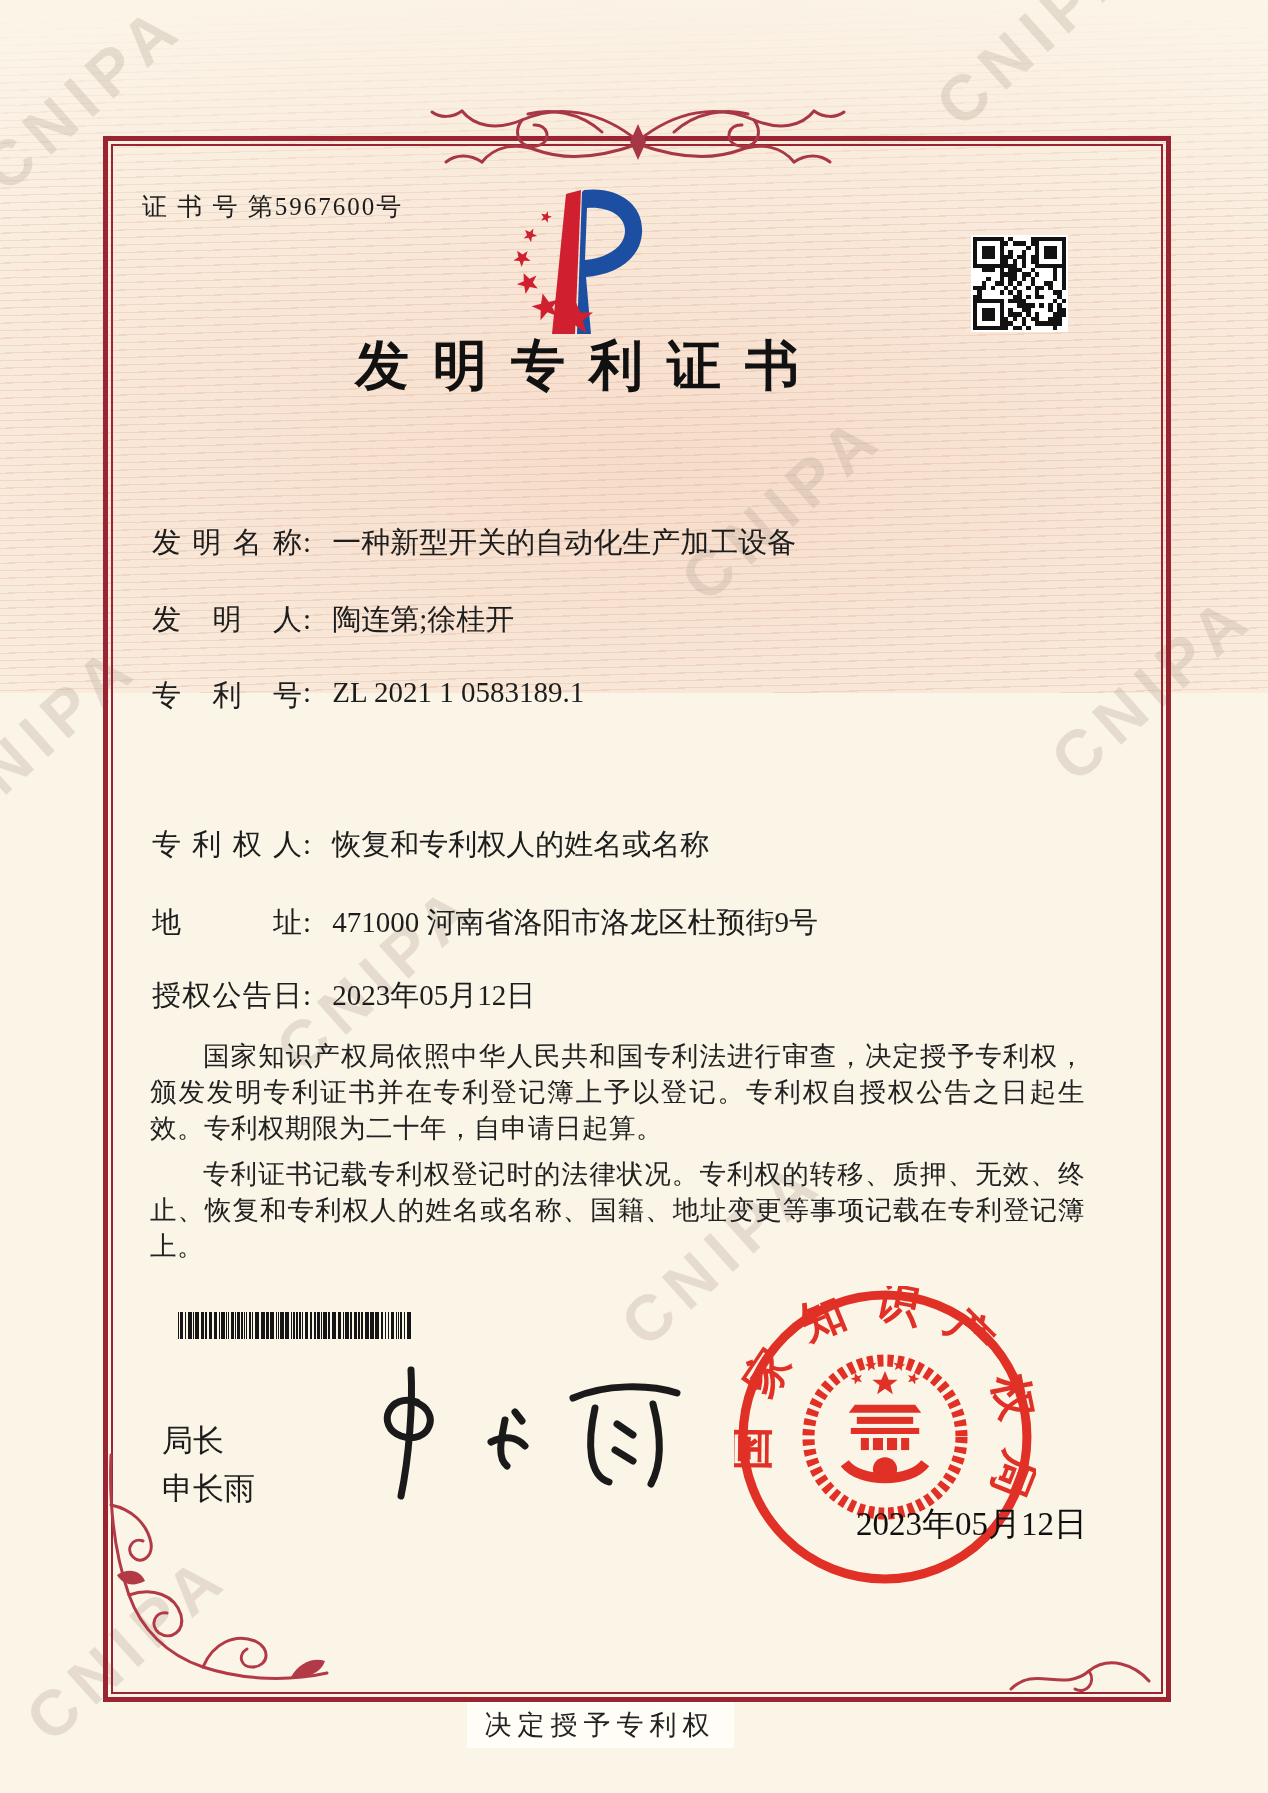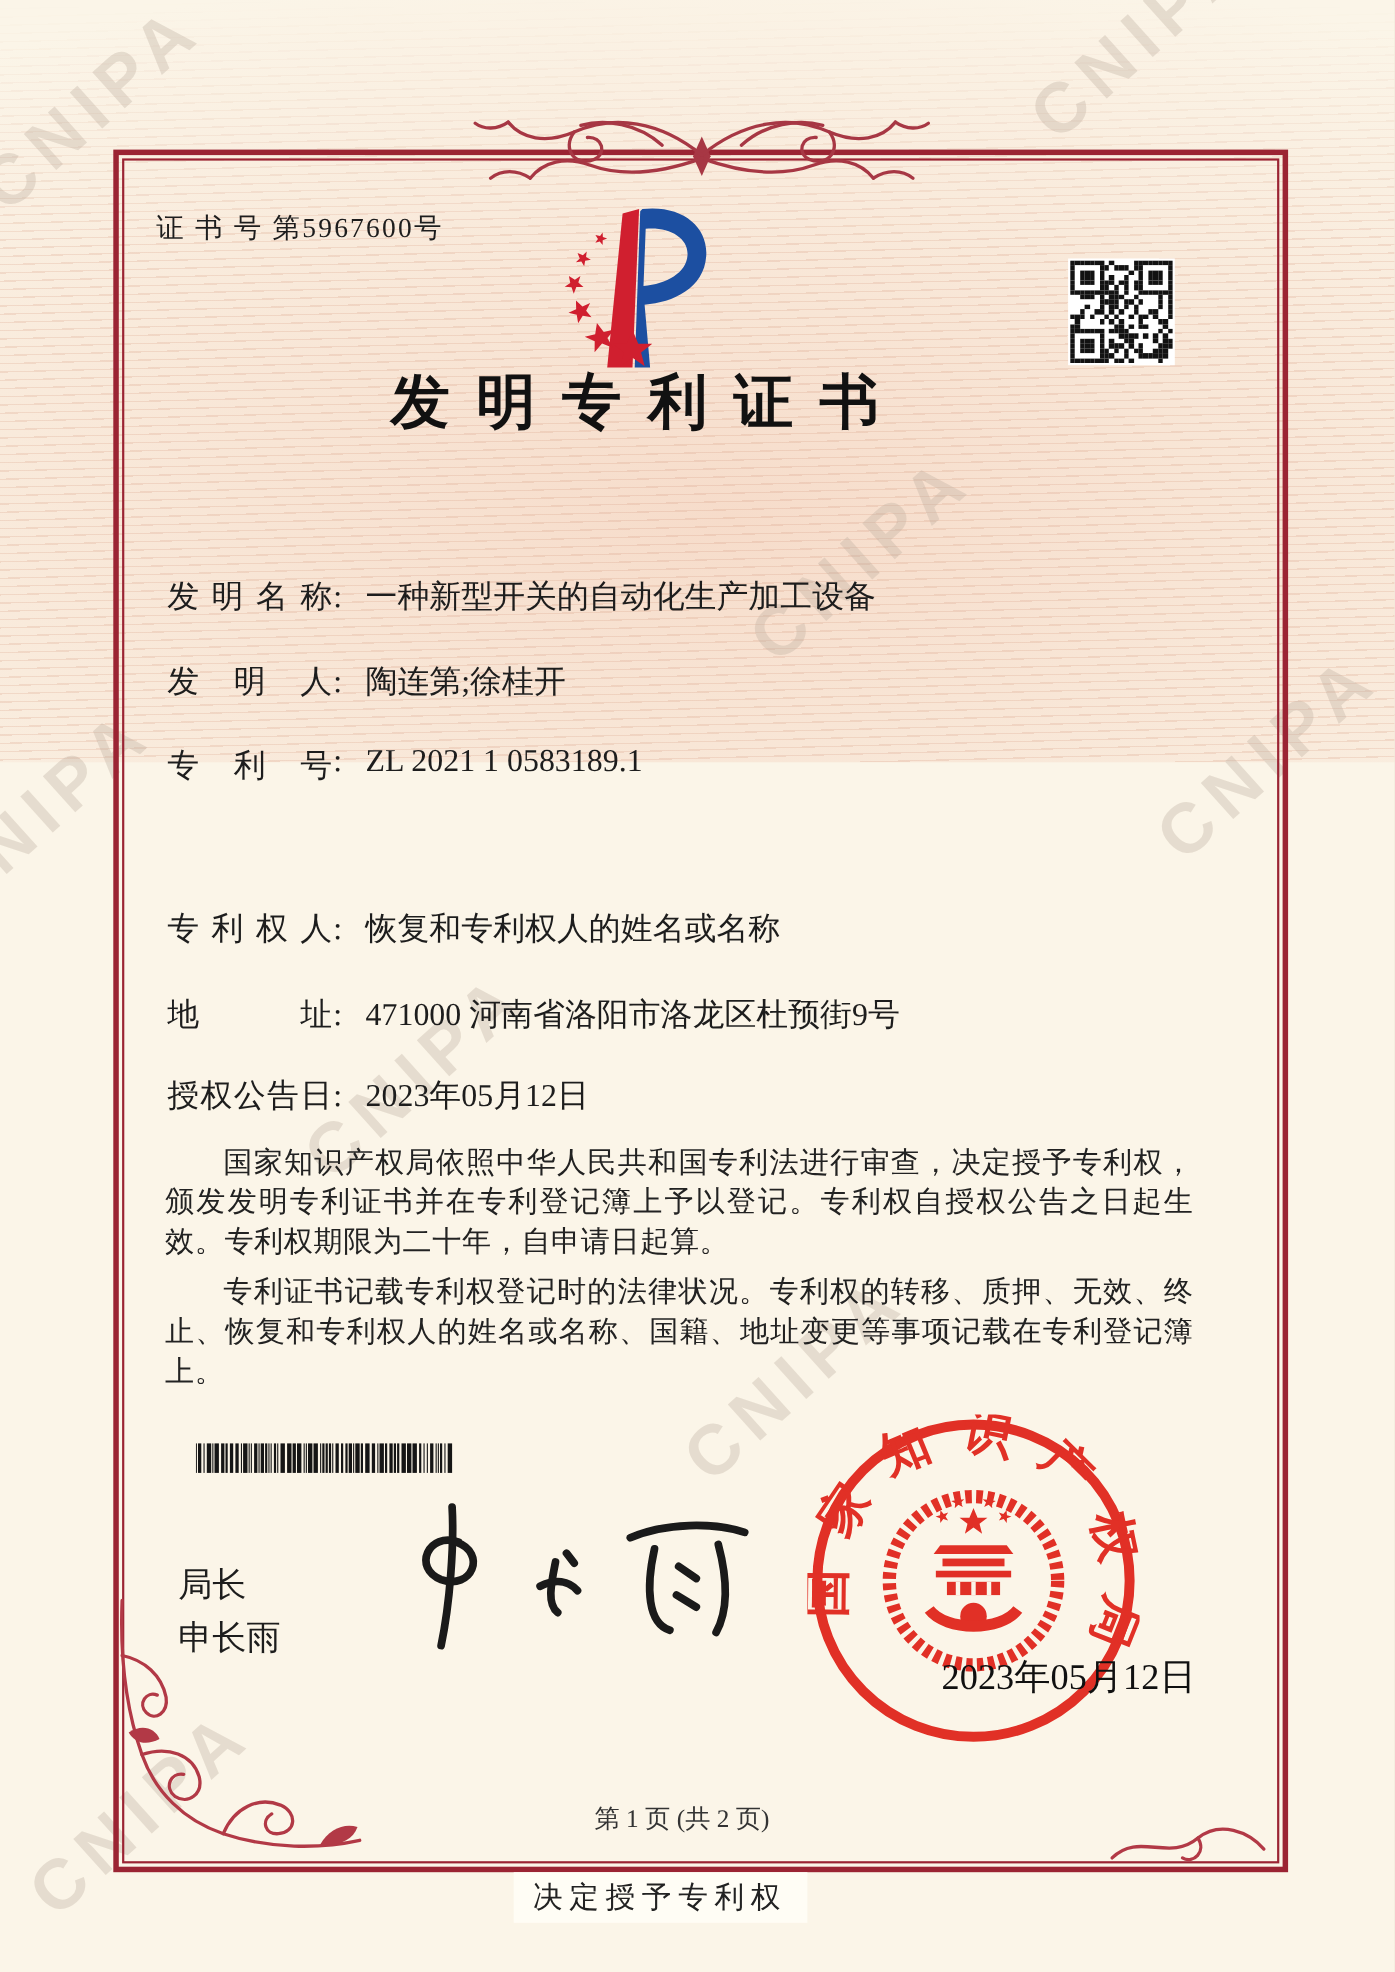--- a/index.html
+++ b/index.html
@@ -449,19 +449,18 @@
       <g fill="#fbf5e8">
         <rect x="134" y="151" width="4" height="12"></rect>
         <rect x="148" y="151" width="4" height="12"></rect>
         <rect x="162" y="151" width="4" height="12"></rect>
       </g>
       <path d="M110,176 C125,196 175,196 190,176" fill="none" stroke="#df2016" stroke-width="10"></path>
     </g>
   </svg>
   <div class="seal-date">2023年05月12日</div>
 
-  <div class="page-indicator">第 1 页 (共 2 页)</div>
 
   <div class="footer-note">
     <span>决定授予专利权</span>
   </div>
 
 </div>
 
 </body></html>

